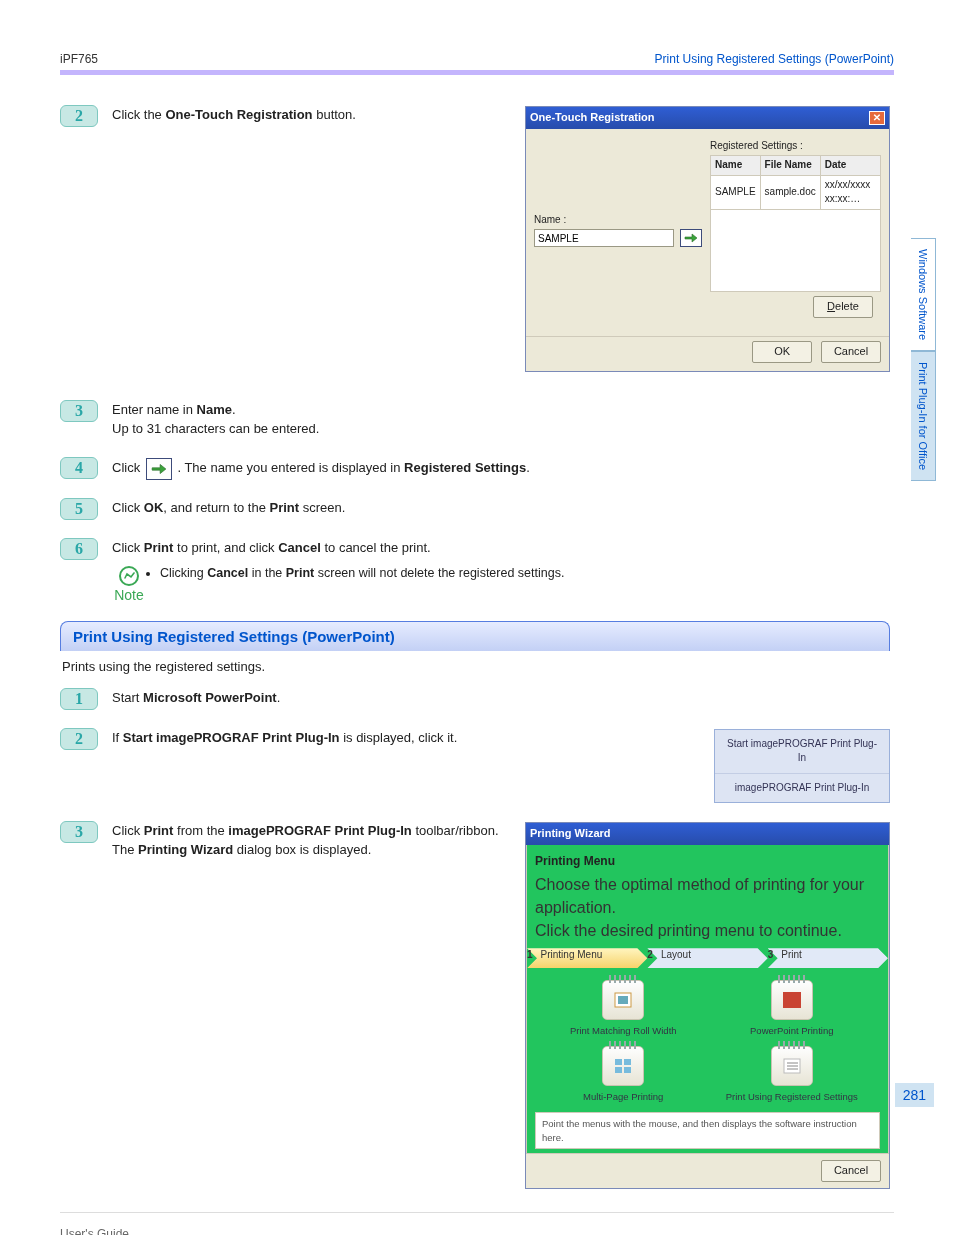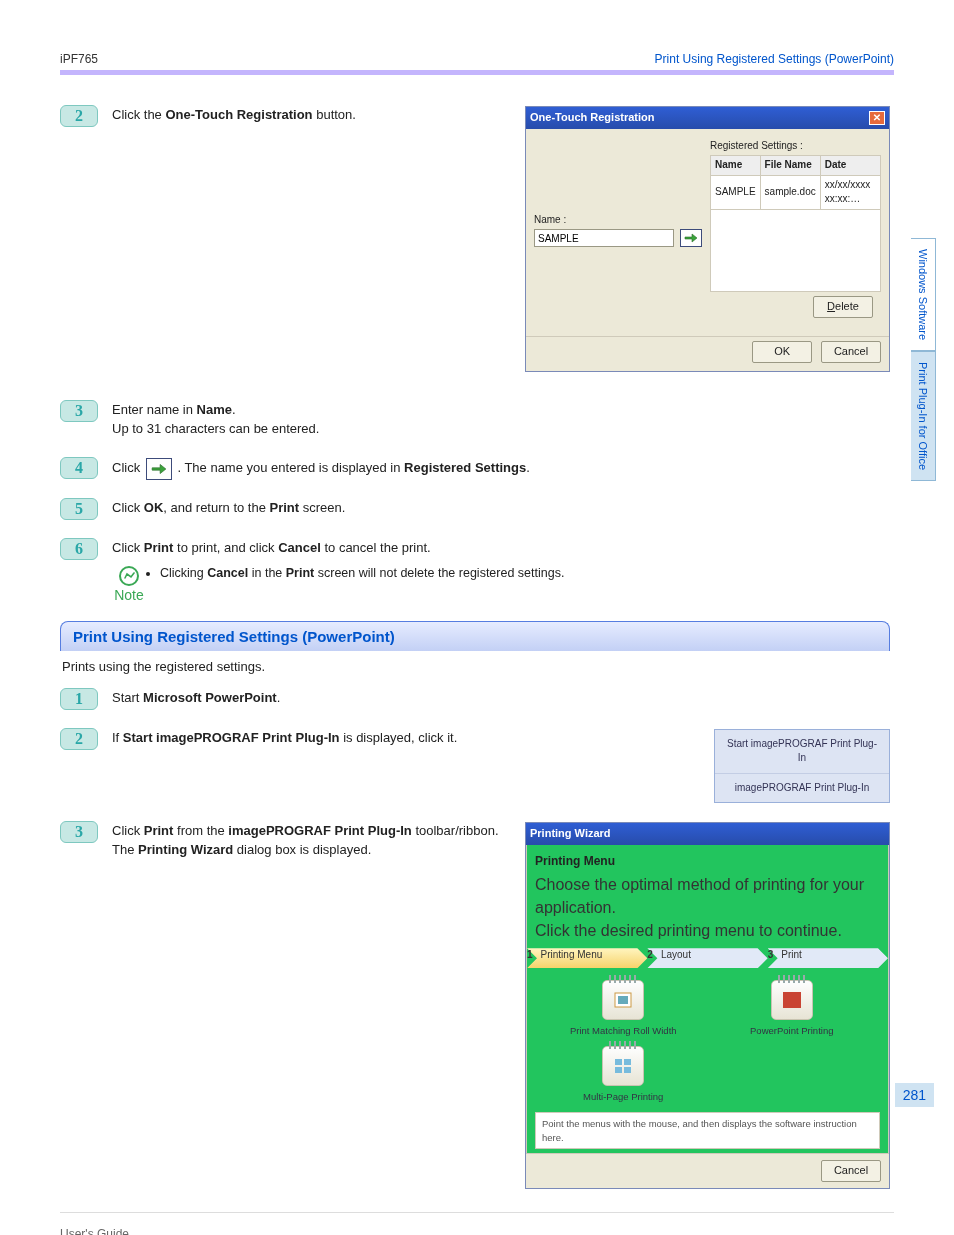--- a/index.html
+++ b/index.html
@@ -275,20 +275,32 @@
                       <span class="spiral"></span>
                       <svg width="22" height="20">
                         <rect x="3" y="3" width="7" height="6" fill="#7bd"></rect>
                         <rect x="12" y="3" width="7" height="6" fill="#7bd"></rect>
                         <rect x="3" y="11" width="7" height="6" fill="#7bd"></rect>
                         <rect x="12" y="11" width="7" height="6" fill="#7bd"></rect>
                       </svg>
                     </div>
                   <span>Multi-Page Printing</span>
                 </div>
+                <div class="opt">
+                  <div class="ico">
+                      <span class="spiral"></span>
+                      <svg width="22" height="20">
+                        <rect x="3" y="3" width="16" height="14" fill="#fff" stroke="#bbb"></rect>
+                        <line x1="6" y1="7" x2="17" y2="7" stroke="#888"></line>
+                        <line x1="6" y1="10" x2="17" y2="10" stroke="#888"></line>
+                        <line x1="6" y1="13" x2="17" y2="13" stroke="#888"></line>
+                      </svg>
+                    </div>
+                  <span>Print Using Registered Settings</span>
+                </div>
               </div>
               <div class="hint">Point the menus with the mouse, and then displays the software instruction here.</div>
             </div>
             <div class="wiz-foot">
               <span class="winbtn">Cancel</span>
             </div>
           </div>
         </div>
 
         <span>Click </span><b>Print</b><span> from the </span><b>imagePROGRAF Print Plug-In</b><span> toolbar/ribbon.</span><br>

